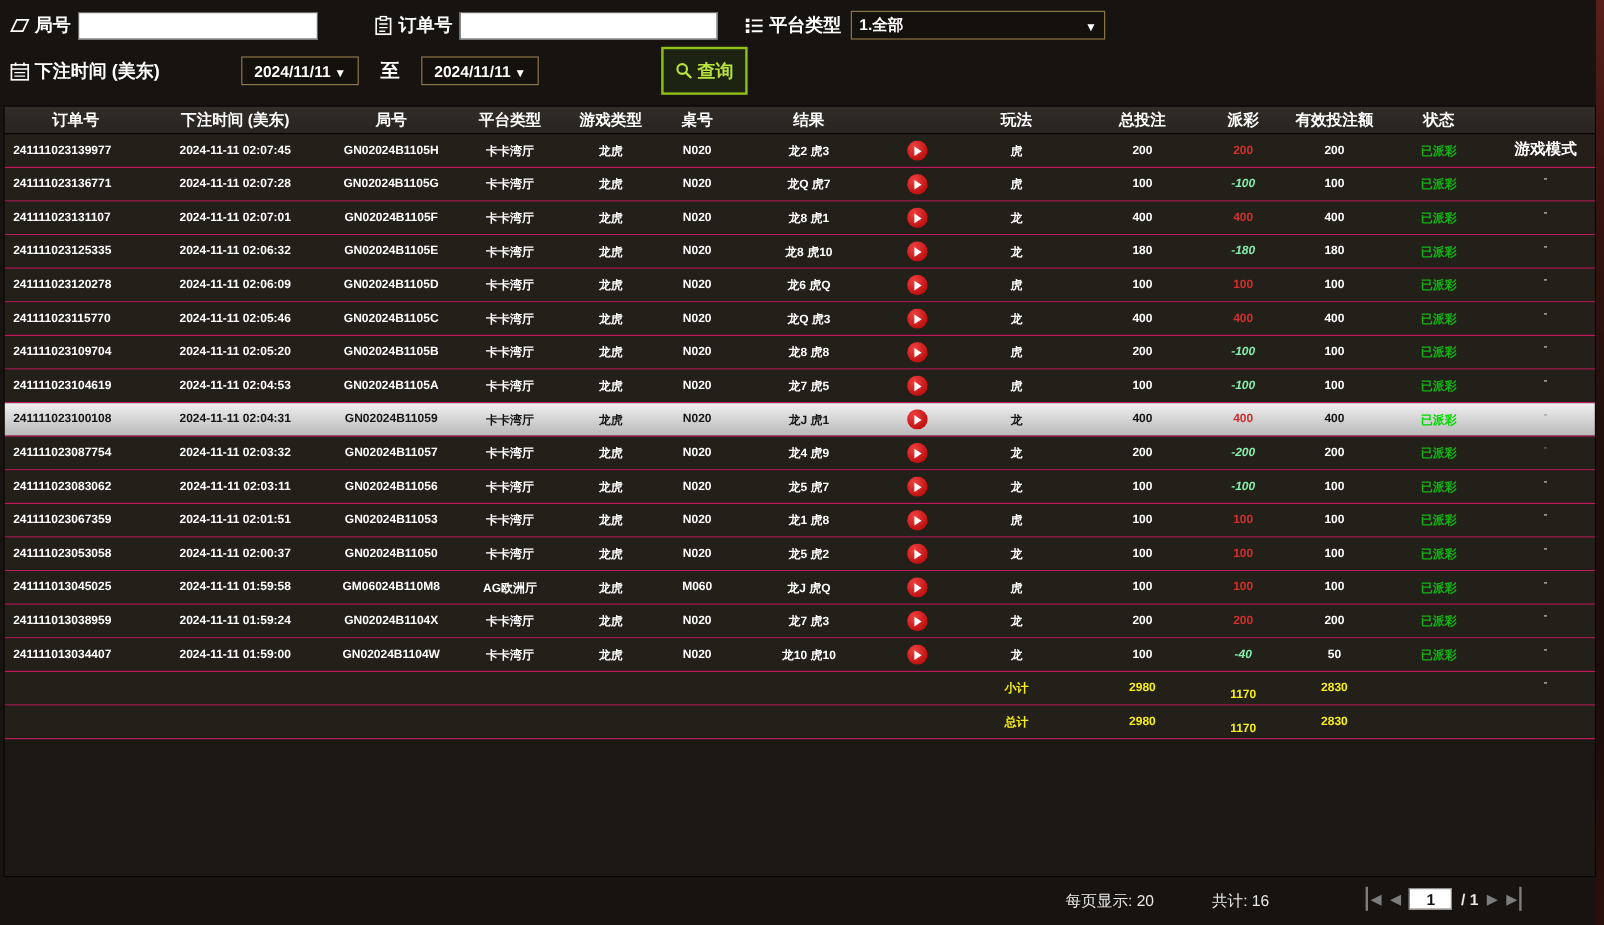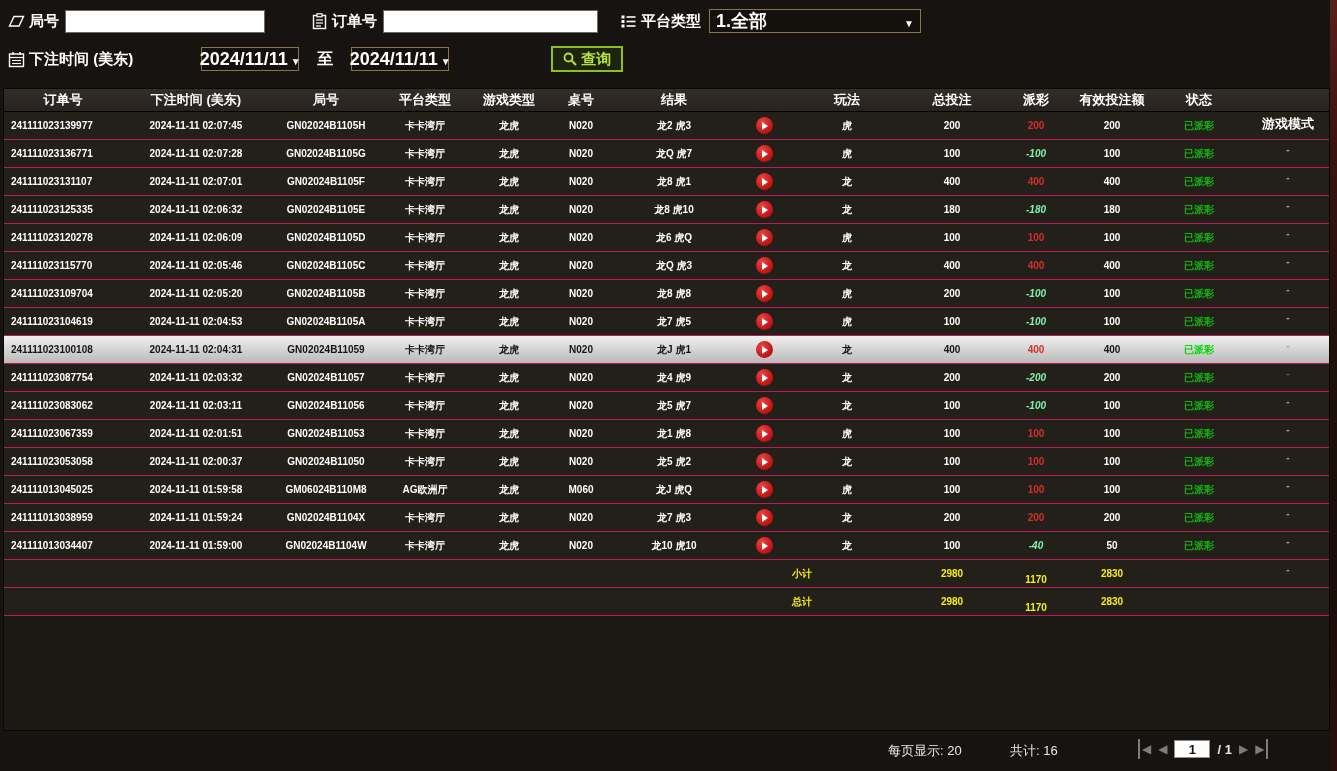--- a/index.html
+++ b/index.html
@@ -22,29 +22,29 @@
   .f-label { font-size:15px; font-weight:700; margin:0 6px 0 4px; white-space:nowrap; }
   .f-icon { width:17px; height:17px; display:inline-block; flex:0 0 auto; }
   .f-icon svg { display:block; }
   input.text-input {
     width:200px; height:23px; background:#fff; border:1px solid #6b6b6b;
     font-size:13px; color:#111; padding:0 4px; outline:none;
   }
   input.order-input { width:215px; }
   .select {
     height:24px; background:#14110d; border:1px solid #8a7648;
-    display:flex; align-items:center; font-size:18px; font-weight:700; color:#fff;
+    display:flex; align-items:center; font-size:13px; font-weight:700; color:#fff;
     padding:0 6px; cursor:pointer;
   }
   .platform-select { width:212px; justify-content:space-between; margin-left:2px; }
   .date-select { width:98px; justify-content:center; gap:3px; }
   .caret-icon::after { content:"▼"; font-size:10px; color:#fff; }
   .to-label { font-size:16px; font-weight:700; margin:0 18px; }
   .search-btn {
-    margin-left:102px; height:26px; padding:0 10px;
+    margin-left:102px; height:40px; padding:0 10px;
     background:#1c2310; border:2px solid #8fbf1a; color:#b8e23e;
     font-size:15px; font-weight:700; display:flex; align-items:center; gap:4px; cursor:pointer;
   }
   .search-icon { width:14px; height:14px; display:inline-block; }
 
   
   .table {
     position:absolute; left:3px; top:88px; width:1327px; height:643px;
     background:#1c1814; border:1px solid #090705;
   }
@@ -94,21 +94,21 @@
     display:inline-flex; align-items:center; justify-content:center;
     vertical-align:middle; cursor:pointer;
   }
   .play-btn::after {
     content:""; display:block; margin-left:2px;
     border-left:6px solid #fff; border-top:4px solid transparent; border-bottom:4px solid transparent;
   }
 
   .trow.summary { color:#f7ef14; }
   .summary .s-pad   { flex:0 0 788px; }
-  .summary .s-label { flex:0 0 110px; text-align:left; }
+  .summary .s-label { flex:0 0 110px; text-align:center; }
   .summary .s-total { flex:0 0 100px; text-align:center; }
   .summary .s-pay   { flex:0 0 68px;  text-align:center;margin-top:12px; }
   .summary .s-valid { flex:0 0 84px;  text-align:center; }
   .summary .s-end   { flex:0 0 178px; }
 
   
   .footer { position:absolute; left:0; bottom:6px; width:1330px; height:30px; font-size:13px; }
   .per-page    { position:absolute; left:888px;  top:7px; color:#e8e8e8; }
   .total-count { position:absolute; left:1010px; top:7px; color:#e8e8e8; }
   .pager { position:absolute; left:1138px; top:4px; display:flex; align-items:center; gap:7px; }

